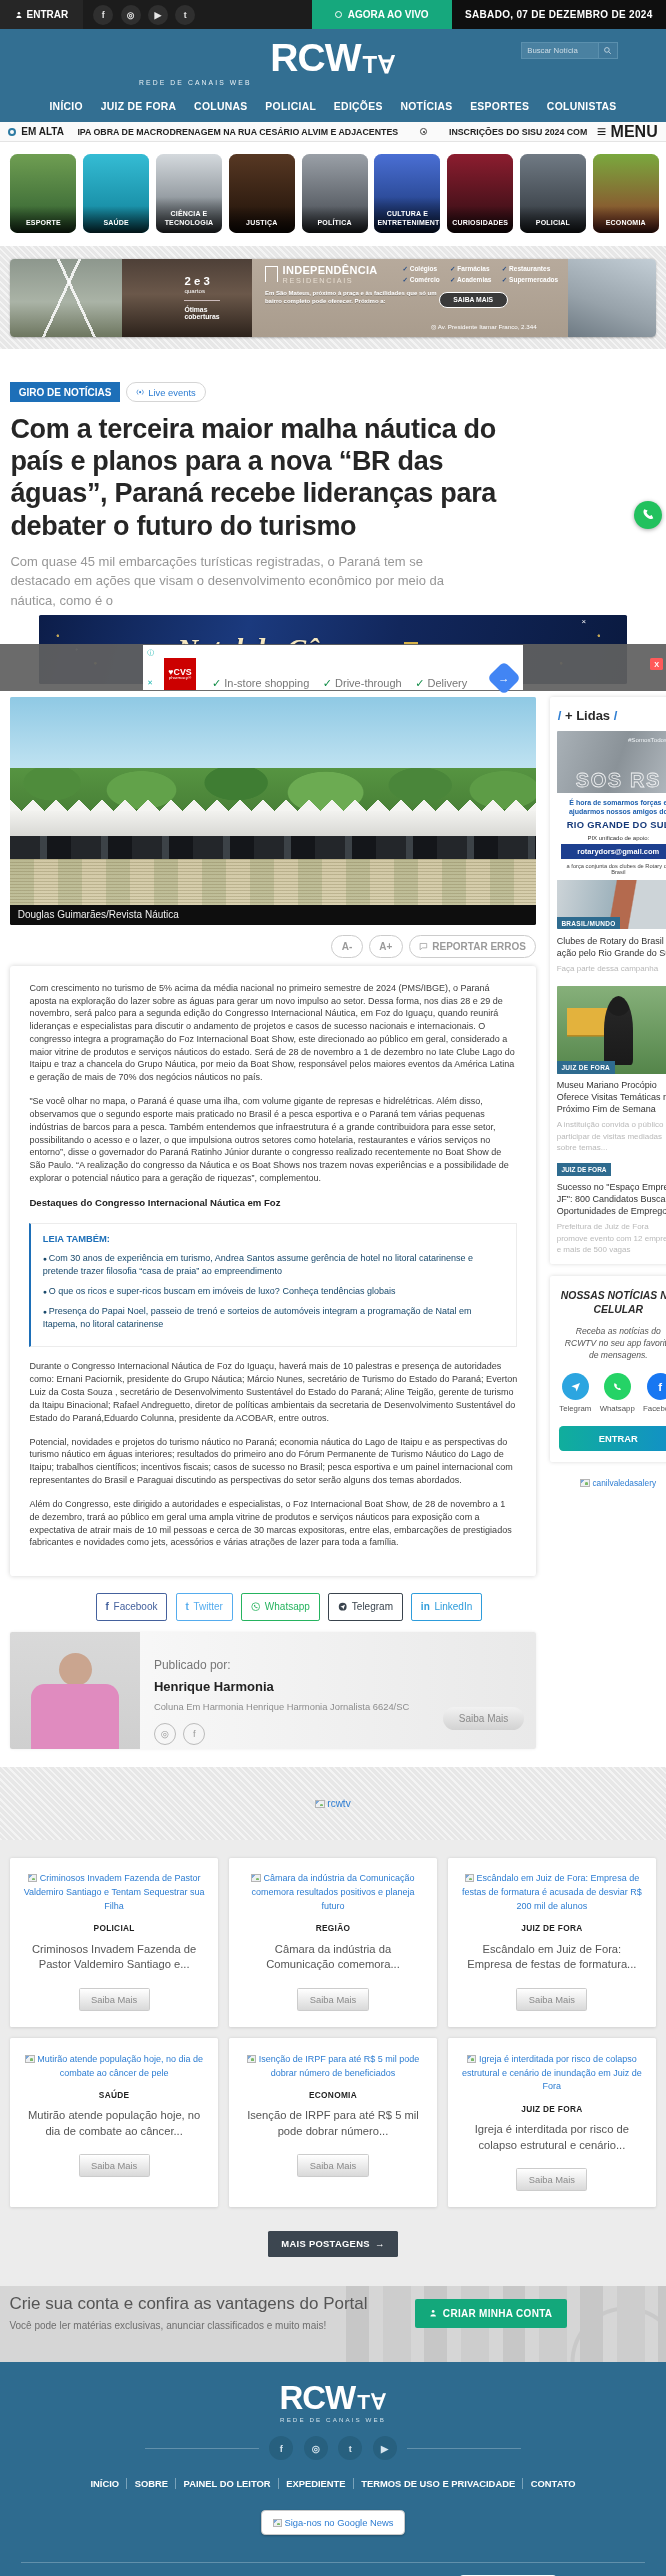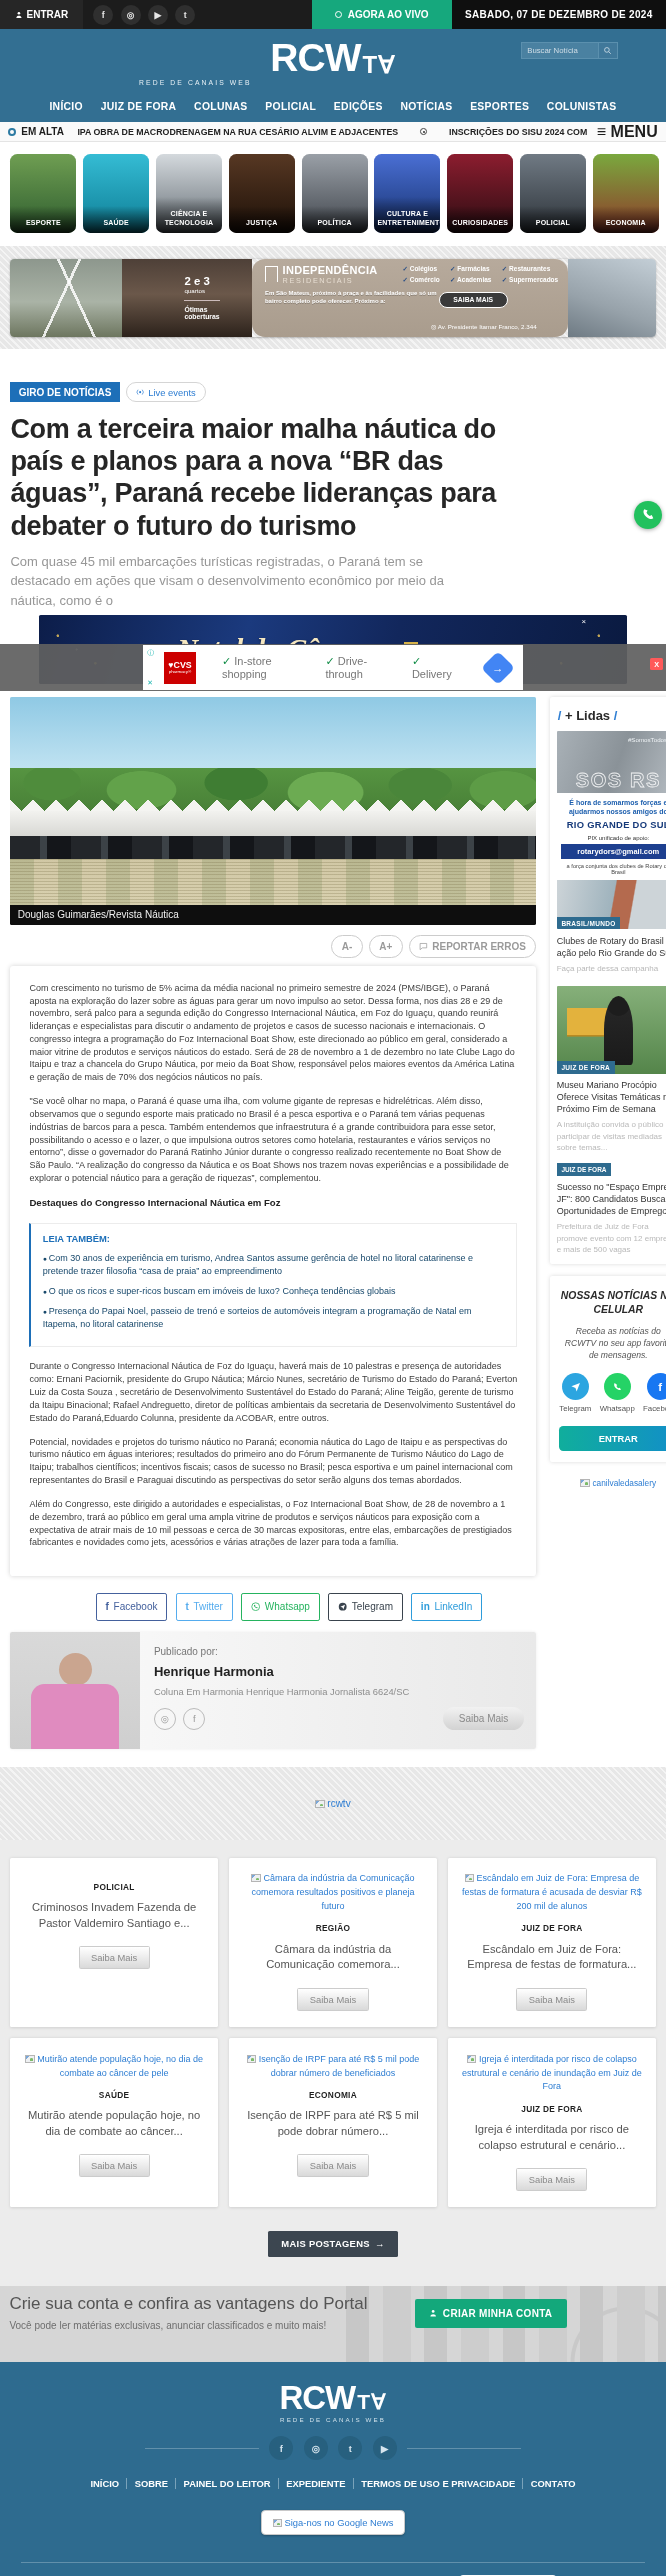--- a/index.html
+++ b/index.html
@@ -47,21 +47,21 @@
   
   .hatch { background:repeating-linear-gradient(45deg,#f4f4f4 0 1.6px,#e7e7e7 1.6px 4.7px); }
   .adtop { padding:12.5px 10.4px; }
   .adtop-banner { height:78px; border-radius:4.2px; overflow:hidden; display:flex; box-shadow:0 0.5px 2.1px rgba(0,0,0,.25); }
   .adtop-city { width:112px; background:linear-gradient(180deg,#8d978d 0%,#aab3a6 55%,#6d765f 100%); position:relative; }
   .adtop-city::after { content:""; position:absolute; inset:0; background:linear-gradient(115deg, transparent 46%, rgba(255,255,255,.85) 46% 48%, transparent 48%), linear-gradient(65deg, transparent 56%, rgba(255,255,255,.85) 56% 58%, transparent 58%); }
   .adtop-couple { width:130px; background:linear-gradient(180deg,#4e4038 0%,#6b584a 45%,#2c221b 100%); color:#fff; display:flex; flex-direction:column; justify-content:center; padding-left:62px; gap:2.1px; }
   .adtop-rooms b { font-size:11.4px; }
   .adtop-rooms span { font-size:6.2px; display:block; }
   .adtop-line { width:36px; border-top:0.5px solid #cbb; margin:3.1px 0; }
-  .adtop-mid { flex:1; background:linear-gradient(180deg,#b7aa9c,#a99c8d); padding:5.2px 12.5px; color:#fff; position:relative;border-radius:13px; }
+  .adtop-mid { flex:1; background:linear-gradient(180deg,#b7aa9c,#a99c8d); padding:5.2px 12.5px; color:#fff; position:relative; }
   .adtop-brandrow { display:flex; align-items:center; gap:4.2px; }
   .adtop-bicon { width:13.5px; height:15.6px; border:1px solid #fff; border-bottom:none; position:relative; }
   .adtop-brand { font-size:11px; font-weight:bold; color:#fff; letter-spacing:0.3px; }
   .adtop-brand2 { font-size:7.3px; color:#e7ded2; letter-spacing:1.6px; }
   .adtop-desc { font-size:6px; margin-top:4.2px; max-width:172px; line-height:1.4; font-weight:bold; text-shadow:0 0.5px 0.5px rgba(0,0,0,.25); }
   .adtop-feats { position:absolute; right:9.4px; top:6.2px; display:grid; grid-template-columns:repeat(3,auto); gap:3.1px 10.4px; font-size:6.5px; font-weight:bold; }
   .adtop-feats span::before { content:"✓ "; color:#2a4f86; }
   .adtop-cta { position:absolute; right:60px; top:33px; background:#3a3a3a; border:1px solid #fff; color:#fff; font-weight:bold; font-size:6.8px; padding:3.6px 13.5px; border-radius:9.4px; }
   .adtop-addr { position:absolute; right:31px; bottom:6.2px; font-size:6.2px; }
   .adtop-addr::before { content:"◎ "; }
@@ -79,21 +79,21 @@
   .natal-wrap { position:relative; margin-top:5.2px; height:69px; }
   .natal { position:absolute; left:39px; right:39px; top:0; height:69px; border-radius:1.6px; overflow:hidden; background:linear-gradient(105deg,#0c1d49 0%,#1b3a7e 35%,#12275c 60%,#0a1a40 100%); display:flex; align-items:center; justify-content:center; }
   .natal::before { content:""; position:absolute; left:0; top:0; width:94px; height:100%; background:radial-gradient(circle at 20% 30%, rgba(240,200,90,.8) 1px, transparent 1.6px), radial-gradient(circle at 60% 70%, rgba(240,200,90,.7) 1px, transparent 1.6px), radial-gradient(circle at 40% 50%, rgba(255,255,255,.5) 0.8px, transparent 1.3px); }
   .natal::after { content:""; position:absolute; right:0; top:0; width:94px; height:100%; background:radial-gradient(circle at 70% 30%, rgba(240,200,90,.8) 1px, transparent 1.6px), radial-gradient(circle at 30% 70%, rgba(240,200,90,.7) 1px, transparent 1.6px); }
   .natal-title { font-family:"Liberation Serif", serif; font-style:italic; font-weight:bold; font-size:29px; color:#f5e7c0; text-shadow:0 1px 2.1px rgba(0,0,0,.6); }
   .natal-org { display:flex; align-items:center; gap:4.2px; margin-left:21px; color:#fff; }
   .natal-crest { width:13.5px; height:15.6px; background:linear-gradient(180deg,#d6b24a 30%,#b33 30% 60%,#2a5 60%); border-radius:0 0 50% 50%; }
   .natal-orgname { font-size:7.8px; font-weight:bold; line-height:1.15; }
   .natal-x { position:absolute; right:41px; top:2.1px; color:#fff; font-size:7.8px; }
   .cvsbar { position:absolute; left:0; top:29px; width:666px; height:47px; background:rgba(96,96,96,.93); z-index:5; display:flex; align-items:center; justify-content:center; }
-  .cvsad { width:380px; height:45px; background:#fff; display:flex; align-items:center; gap:26px; padding:0 13px 0 21px; position:relative; }
+  .cvsad { width:380px; height:45px; background:#fff; display:flex; align-items:flex-end; gap:16px; padding:0 7px 0 21px; position:relative; }
   .cvs-side { position:absolute; left:4.2px; top:3.1px; bottom:3.1px; display:flex; flex-direction:column; justify-content:space-between; color:#18b5b0; font-size:6.8px; }
   .cvs-logo { width:32px; height:32px; background:#c00; color:#fff; display:flex; flex-direction:column; align-items:center; justify-content:center; line-height:1; flex:0 0 auto; }
   .cvs-logo b { font-size:8.8px; }
   .cvs-logo span { font-size:4.4px; }
   .cvs-feats { display:flex; align-items:center; gap:13.5px; font-size:11px; color:#777; flex:1; }
   .cvs-feats span::before { content:"✓ "; color:#0c8a43; }
   .cvs-arrow { width:24px; height:24px; background:#4285f4; border-radius:5.2px; transform:rotate(45deg); display:flex; align-items:center; justify-content:center; flex:0 0 auto; }
   .cvs-arrow span { transform:rotate(-45deg); color:#fff; font-size:11.4px; font-weight:bold; }
   .cvsbar-close { position:absolute; right:3.1px; top:13.5px; width:12.5px; height:12.5px; background:#ff5a5a; color:#fff; font-weight:bold; font-size:7.3px; display:flex; align-items:center; justify-content:center; border-radius:1.6px; }
 
@@ -148,21 +148,21 @@
   .share-wa { border-color:#25b35e; color:#25b35e; }
   .share-tg { border-color:#39434d; color:#39434d; }
   .share-li { border-color:#2d9cdb; color:#2d9cdb; }
 
   
   .author { margin-top:9.4px; background:linear-gradient(90deg,#fcfcfc 0%,#e9e9e9 100%); border-radius:2.1px; display:flex; position:relative; overflow:hidden; box-shadow:0 0 3.1px rgba(0,0,0,.08); }
   .author-photo { width:130px; height:117px; flex:0 0 auto; background:linear-gradient(#d9d9d9,#cfcfcf); position:relative; }
   .author-photo::before { content:""; position:absolute; left:50%; top:18%; width:33px; height:33px; margin-left:-16.7px; border-radius:50%; background:#caa58f; }
   .author-photo::after { content:""; position:absolute; left:50%; top:44%; width:88px; height:73px; margin-left:-44px; border-radius:13.5px 13.5px 0 0; background:#e08bbf; }
   .author-info { padding:13.5px 13.5px 0; flex:1; }
-  .author-pub { color:#777; font-size:10px; }
+  .author-pub { color:#777; font-size:12px;margin-top:12px; }
   .author-name { color:#222; font-size:13px; font-weight:bold; margin-top:7.3px; }
   .author-bio { color:#8d8d8d; font-size:9.4px; margin-top:7.3px; }
   .author-socials { display:flex; gap:7.3px; margin-top:10.4px; }
   .author-soc { width:22px; height:22px; border:1px solid #bbb; border-radius:50%; color:#999; display:flex; align-items:center; justify-content:center; font-size:9.4px; }
   .author-more { position:absolute; right:12.5px; bottom:19px; background:linear-gradient(#f2f2f2,#d2d2d2); border-radius:12.5px; color:#8a8a8a; font-size:10px; padding:6.2px 15.6px; }
 
   
   .side-card { background:#fff; border-radius:2.1px; box-shadow:0 0 4.2px rgba(0,0,0,.15); padding:6.8px 6.8px 9.4px; }
   .lidas-head { font-size:13px; font-weight:bold; color:#2b2b2b; padding:4.2px 1px 8.3px; }
   .lidas-head .sl { color:#2d7dd2; font-weight:bold; }
@@ -603,20 +603,21 @@
   </div>
 
   <div class="hatch rcwtv-strip">
     <span><span class="broken-img"></span><span>rcwtv</span></span>
   </div>
 
   <div class="related">
     <div class="rel-grid">
 
       <div class="rel-card">
+        <div class="rel-link"><span class="broken-img"></span><span>Criminosos Invadem Fazenda de Pastor Valdemiro Santiago e Tentam Sequestrar sua Filha</span></div>
         <div class="rel-cat">POLICIAL</div>
         <div class="rel-title">Criminosos Invadem Fazenda de Pastor Valdemiro Santiago e...</div>
         <span class="rel-btn">Saiba Mais</span>
       </div>
       <div class="rel-card">
         <div class="rel-link"><span class="broken-img"></span><span>Câmara da indústria da Comunicação comemora resultados positivos e planeja futuro</span></div>
         <div class="rel-cat">REGIÃO</div>
         <div class="rel-title">Câmara da indústria da Comunicação comemora...</div>
         <span class="rel-btn">Saiba Mais</span>
       </div>

